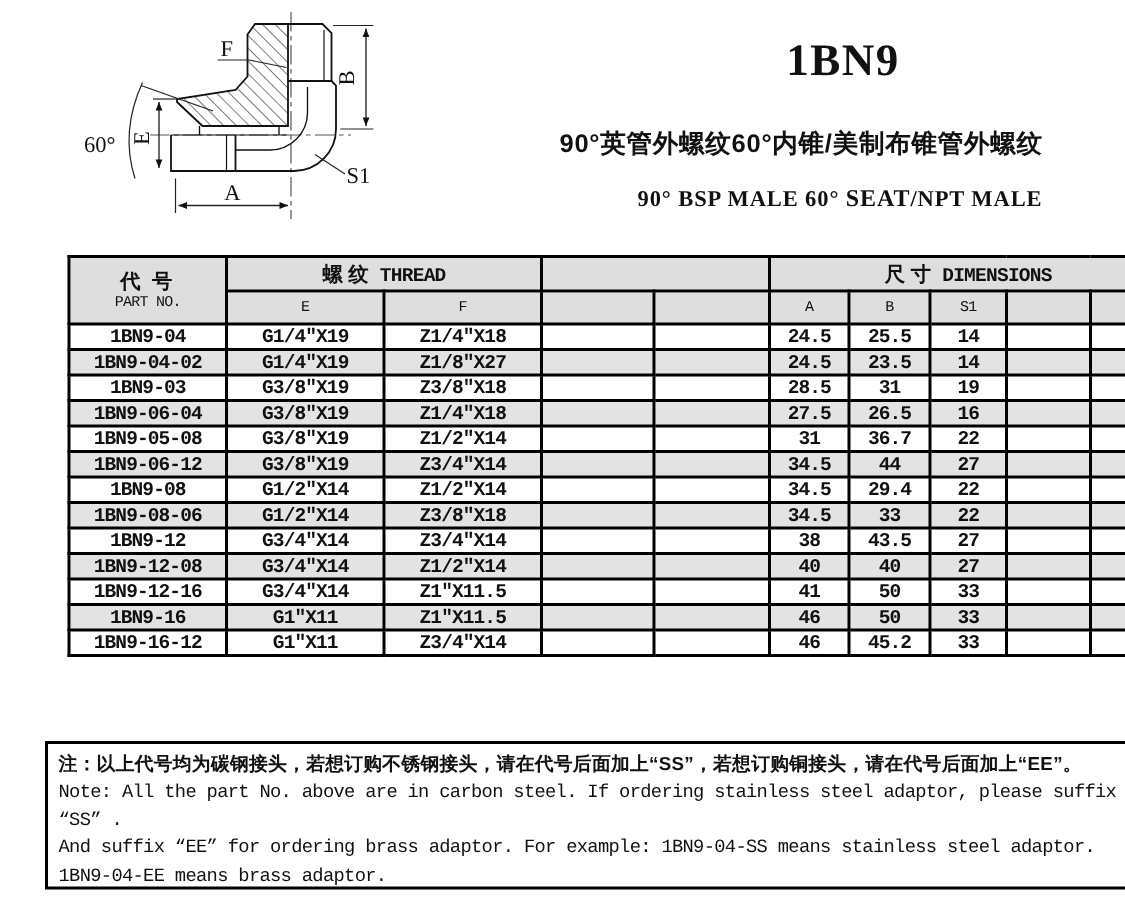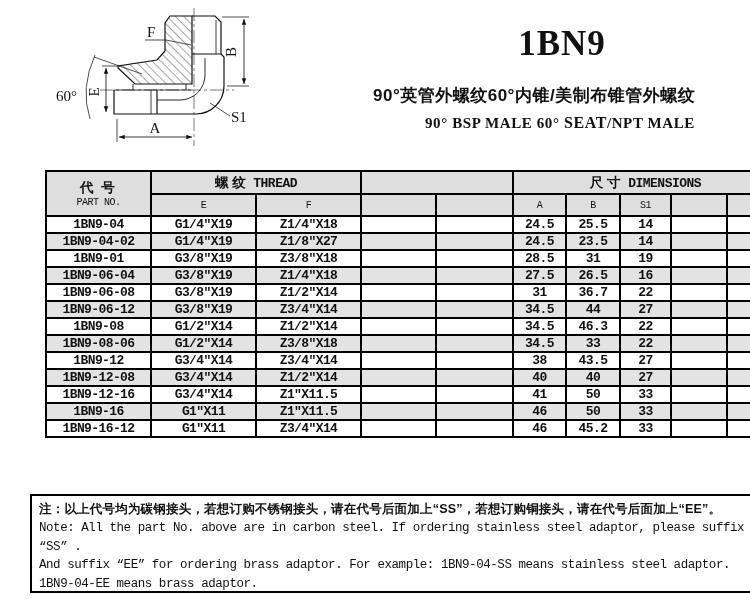--- a/index.html
+++ b/index.html
@@ -1,24 +1,24 @@
 <!DOCTYPE html>
 <html><head>
 <meta charset="utf-8">
 <style>
   html,body{margin:0;padding:0;background:#fff;}
   .page{position:relative;width:750px;height:599px;background:#fff;overflow:hidden;
         font-family:"Liberation Serif",serif;color:#111;}
 
   
   .title{position:absolute;left:378px;top:24px;width:368px;text-align:center;
-         font-family:"Liberation Serif",serif;font-size:35px;font-weight:600;letter-spacing:1px;}
+         font-family:"Liberation Serif",serif;font-size:30px;font-weight:600;letter-spacing:1px;}
   .sub-cn{position:absolute;left:373px;top:84px;width:374px;text-align:left;
           font-family:"Liberation Sans",sans-serif;font-size:17px;font-weight:bold;letter-spacing:0.5px;}
-  .sub-en{position:absolute;left:373px;top:114px;width:374px;text-align:center;
+  .sub-en{position:absolute;left:373px;top:124px;width:374px;text-align:center;
           font-family:"Liberation Serif",serif;font-size:15px;font-weight:600;letter-spacing:0.6px;}
   .sub-en .seat{font-weight:800;font-size:16px;}
 
   
   svg.draw{position:absolute;left:14px;top:0;}
   svg.draw text{font-family:"Liberation Serif",serif;font-size:15px;fill:#111;}
 
   
   table.spec{position:absolute;left:13px;top:170px;width:732px;border-collapse:collapse;
              table-layout:fixed;margin-left:32px;}
@@ -175,21 +175,21 @@
           <td>Z1/8″X27</td>
           <td></td>
           <td></td>
           <td>24.5</td>
           <td>23.5</td>
           <td>14</td>
           <td></td>
           <td></td>
         </tr>
       <tr>
-          <td>1BN9-01</td>
+          <td>1BN9-03</td>
           <td>G3/8″X19</td>
           <td>Z3/8″X18</td>
           <td></td>
           <td></td>
           <td>28.5</td>
           <td>31</td>
           <td>19</td>
           <td></td>
           <td></td>
         </tr>
@@ -199,21 +199,21 @@
           <td>Z1/4″X18</td>
           <td></td>
           <td></td>
           <td>27.5</td>
           <td>26.5</td>
           <td>16</td>
           <td></td>
           <td></td>
         </tr>
       <tr>
-          <td>1BN9-06-08</td>
+          <td>1BN9-05-08</td>
           <td>G3/8″X19</td>
           <td>Z1/2″X14</td>
           <td></td>
           <td></td>
           <td>31</td>
           <td>36.7</td>
           <td>22</td>
           <td></td>
           <td></td>
         </tr>
@@ -229,21 +229,21 @@
           <td></td>
           <td></td>
         </tr>
       <tr>
           <td>1BN9-08</td>
           <td>G1/2″X14</td>
           <td>Z1/2″X14</td>
           <td></td>
           <td></td>
           <td>34.5</td>
-          <td>46.3</td>
+          <td>29.4</td>
           <td>22</td>
           <td></td>
           <td></td>
         </tr>
       <tr>
           <td>1BN9-08-06</td>
           <td>G1/2″X14</td>
           <td>Z3/8″X18</td>
           <td></td>
           <td></td>

